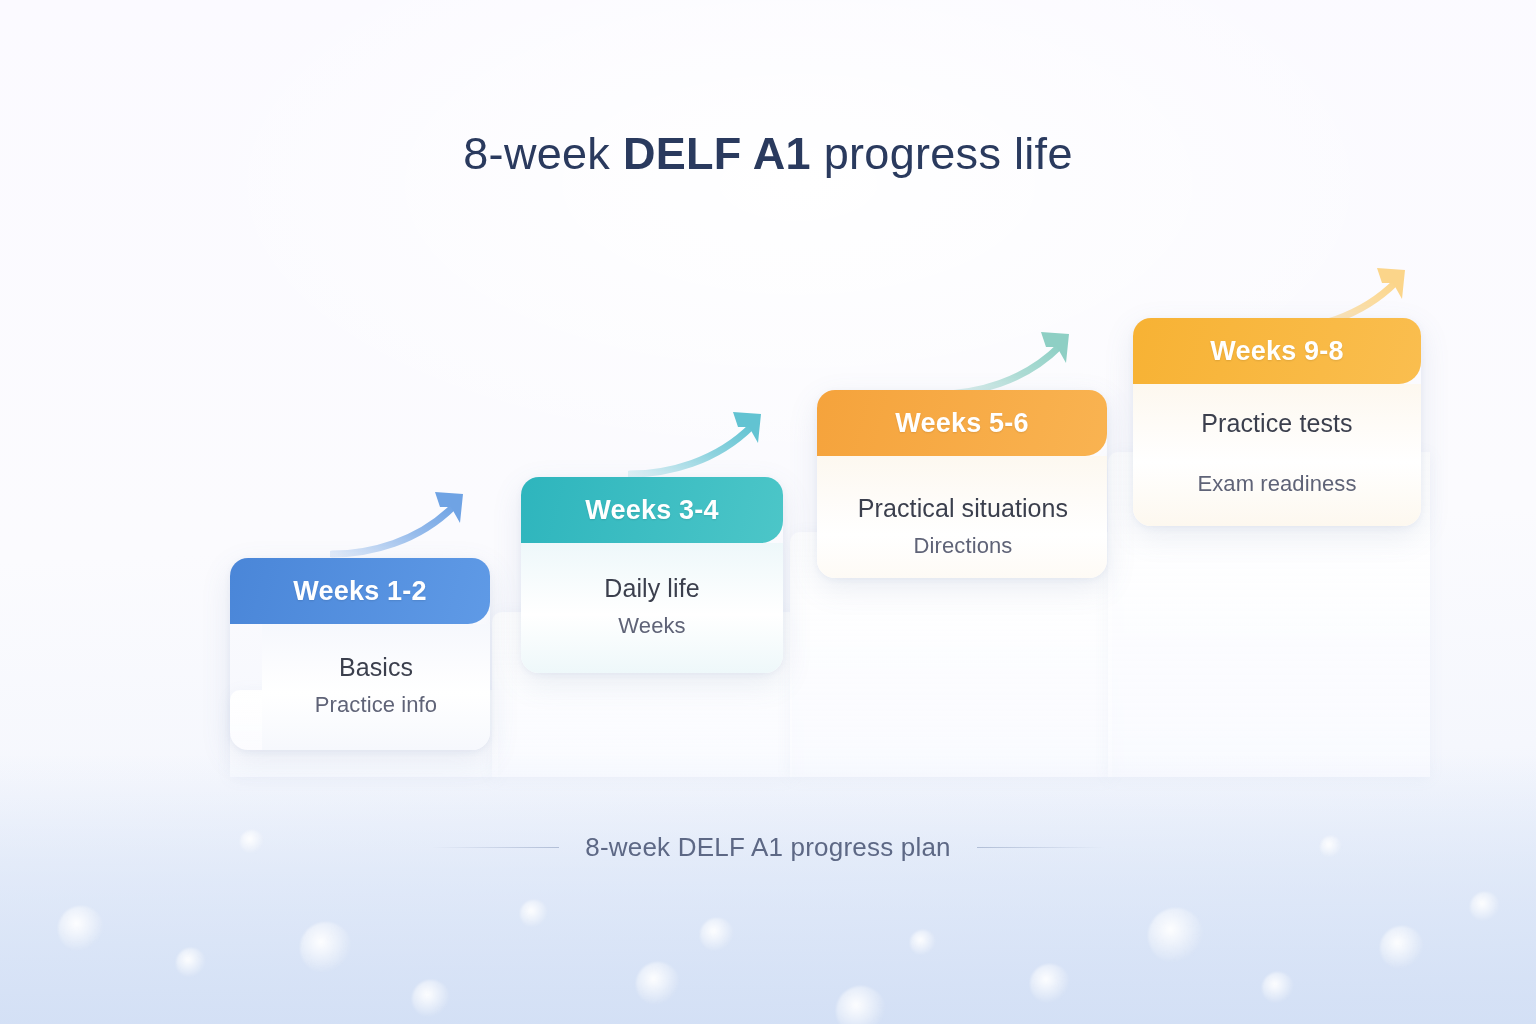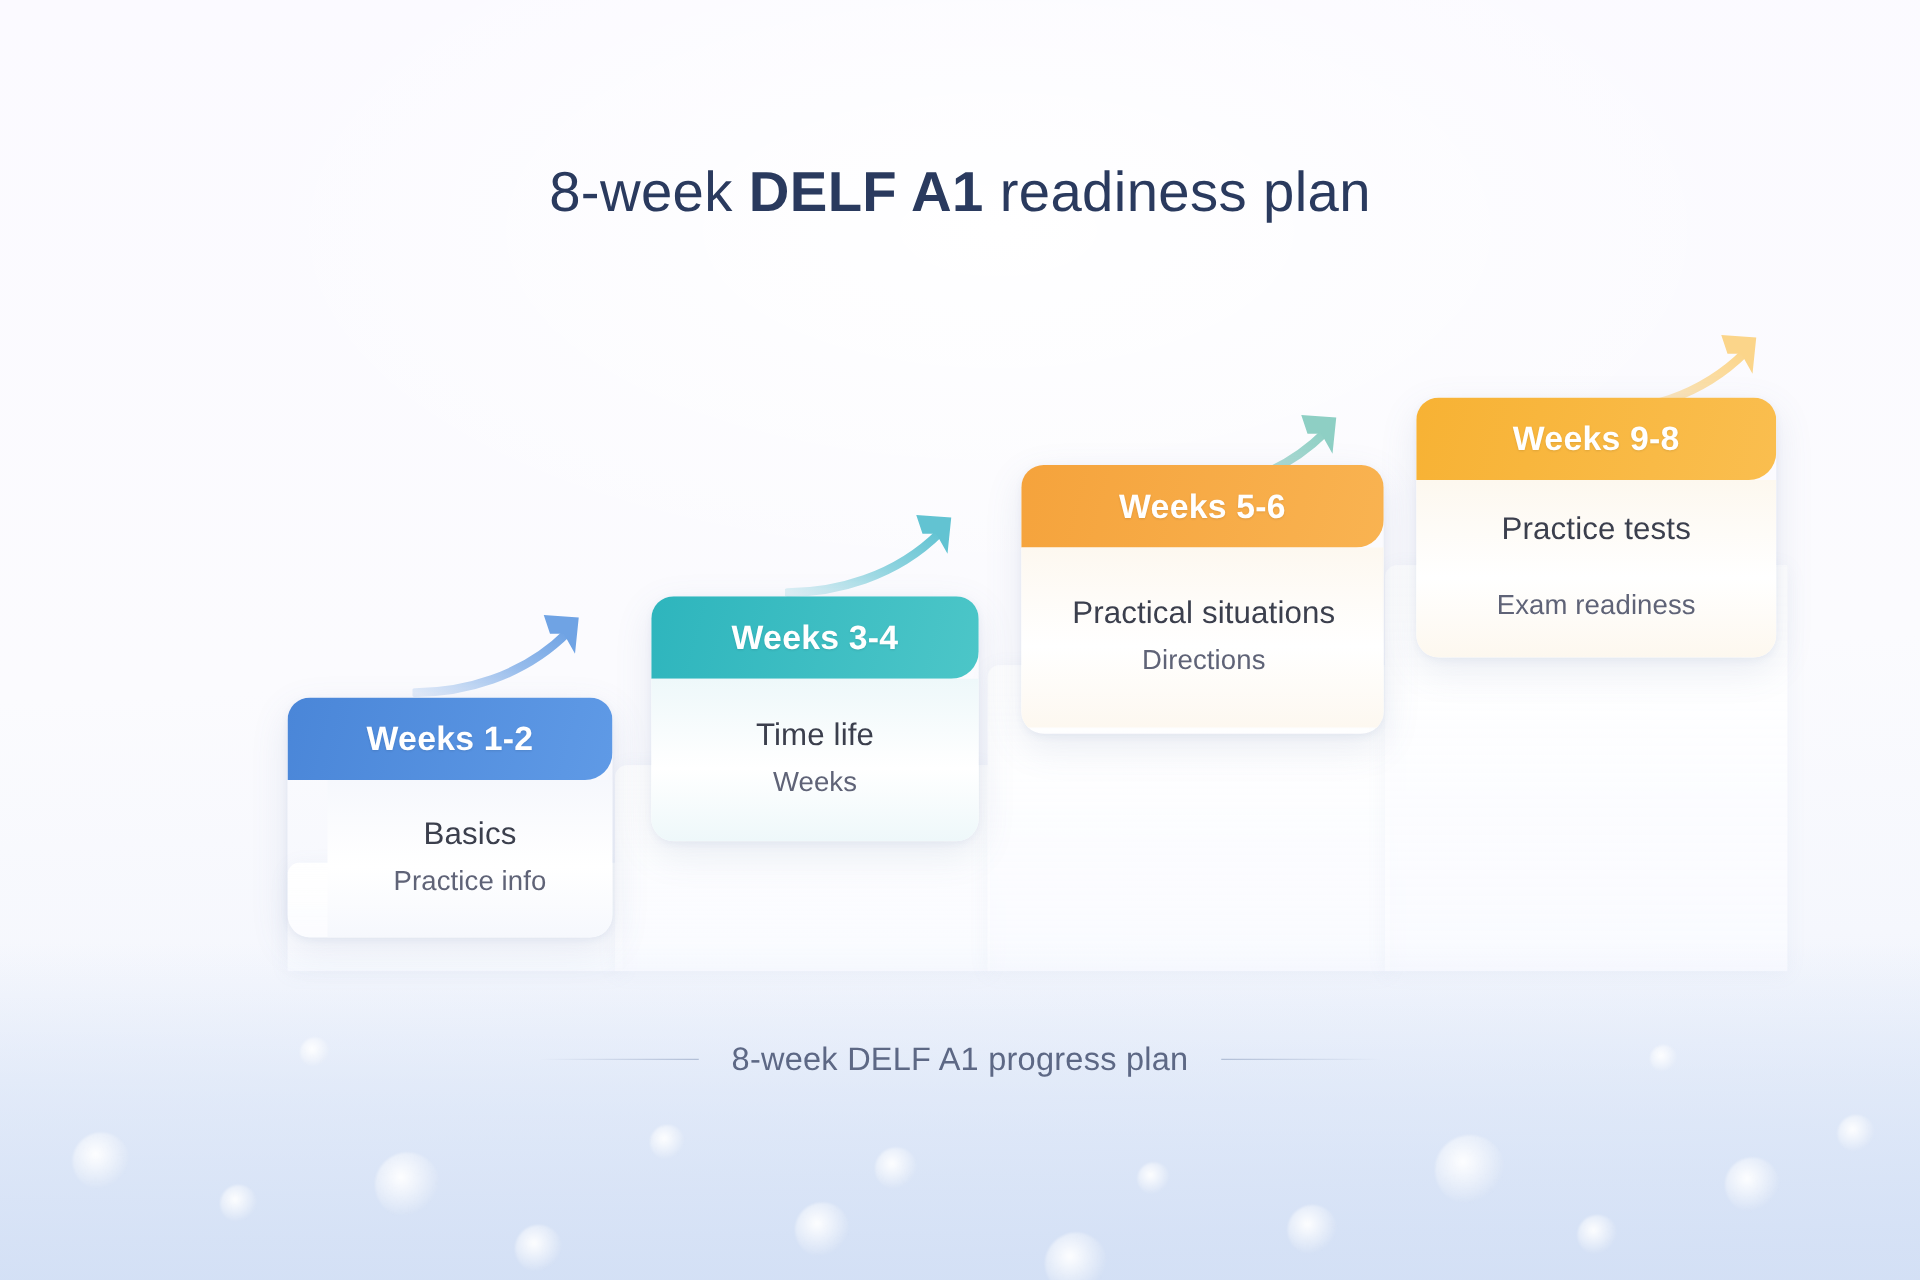--- a/index.html
+++ b/index.html
@@ -154,25 +154,25 @@
         <div class="body" style="height: 126px; background: linear-gradient(rgb(246, 248, 253) 0%, rgb(255, 255, 255) 55%, rgb(246, 248, 253) 100%); margin-left: 32px;">
           <div class="t1">Basics</div>
           <div class="t2">Practice info</div>
         </div>
       </div>
       <div class="card" style="left: 521px; top: 477px; width: 262px; height: 196px;">
         <div class="hdr" style="height: 66px; background: linear-gradient(105deg, rgb(46, 181, 189) 0%, rgb(76, 198, 200) 100%); border-bottom-right-radius: 22px;">
           <span>Weeks 3-4</span>
         </div>
         <div class="body" style="height: 130px; background: linear-gradient(rgb(238, 248, 250) 0%, rgb(255, 255, 255) 55%, rgb(238, 248, 250) 100%);">
-          <div class="t1">Time life</div>
+          <div class="t1">Daily life</div>
           <div class="t2">Weeks</div>
         </div>
       </div>
-      <div class="card" style="left: 817px; top: 372px; width: 290px; height: 215px;">
+      <div class="card" style="left: 817px; top: 390px; width: 290px; height: 188px;">
         <div class="hdr" style="height: 66px; background: linear-gradient(105deg, rgb(245, 163, 60) 0%, rgb(249, 179, 81) 100%); border-bottom-right-radius: 22px;">
           <span>Weeks 5-6</span>
         </div>
         <div class="body" style="height: 144px; background: linear-gradient(rgb(253, 248, 240) 0%, rgb(255, 255, 255) 55%, rgb(253, 248, 240) 100%); padding-left: 12px;">
           <div class="t1">Practical situations</div>
           <div class="t2">Directions</div>
         </div>
       </div>
       <div class="card" style="left: 1133px; top: 318px; width: 288px; height: 208px;">
         <div class="hdr" style="height: 66px; background: linear-gradient(105deg, rgb(247, 178, 52) 0%, rgb(250, 190, 79) 100%); border-bottom-right-radius: 22px;">
@@ -199,21 +199,21 @@
       <i style="left: 1030px; top: 964px; width: 40px; height: 40px;"></i>
       <i style="left: 1148px; top: 908px; width: 56px; height: 56px;"></i>
       <i style="left: 1262px; top: 972px; width: 32px; height: 32px;"></i>
       <i style="left: 1380px; top: 926px; width: 44px; height: 44px;"></i>
       <i style="left: 1470px; top: 892px; width: 30px; height: 30px;"></i>
       <i style="left: 240px; top: 830px; width: 24px; height: 24px;"></i>
       <i style="left: 1320px; top: 836px; width: 22px; height: 22px;"></i>
     </div>
 
   <div id="title">
-    <span>8-week </span><span class="strong">DELF A1</span><span> readiness plan</span>
+    <span>8-week </span><span class="strong">DELF A1</span><span> progress life</span>
   </div>
 
   <div id="footer">
     <span class="rule"></span>
     <span class="cap">8-week DELF A1 progress plan</span>
     <span class="rule r2"></span>
   </div>
 
 </div>
 

